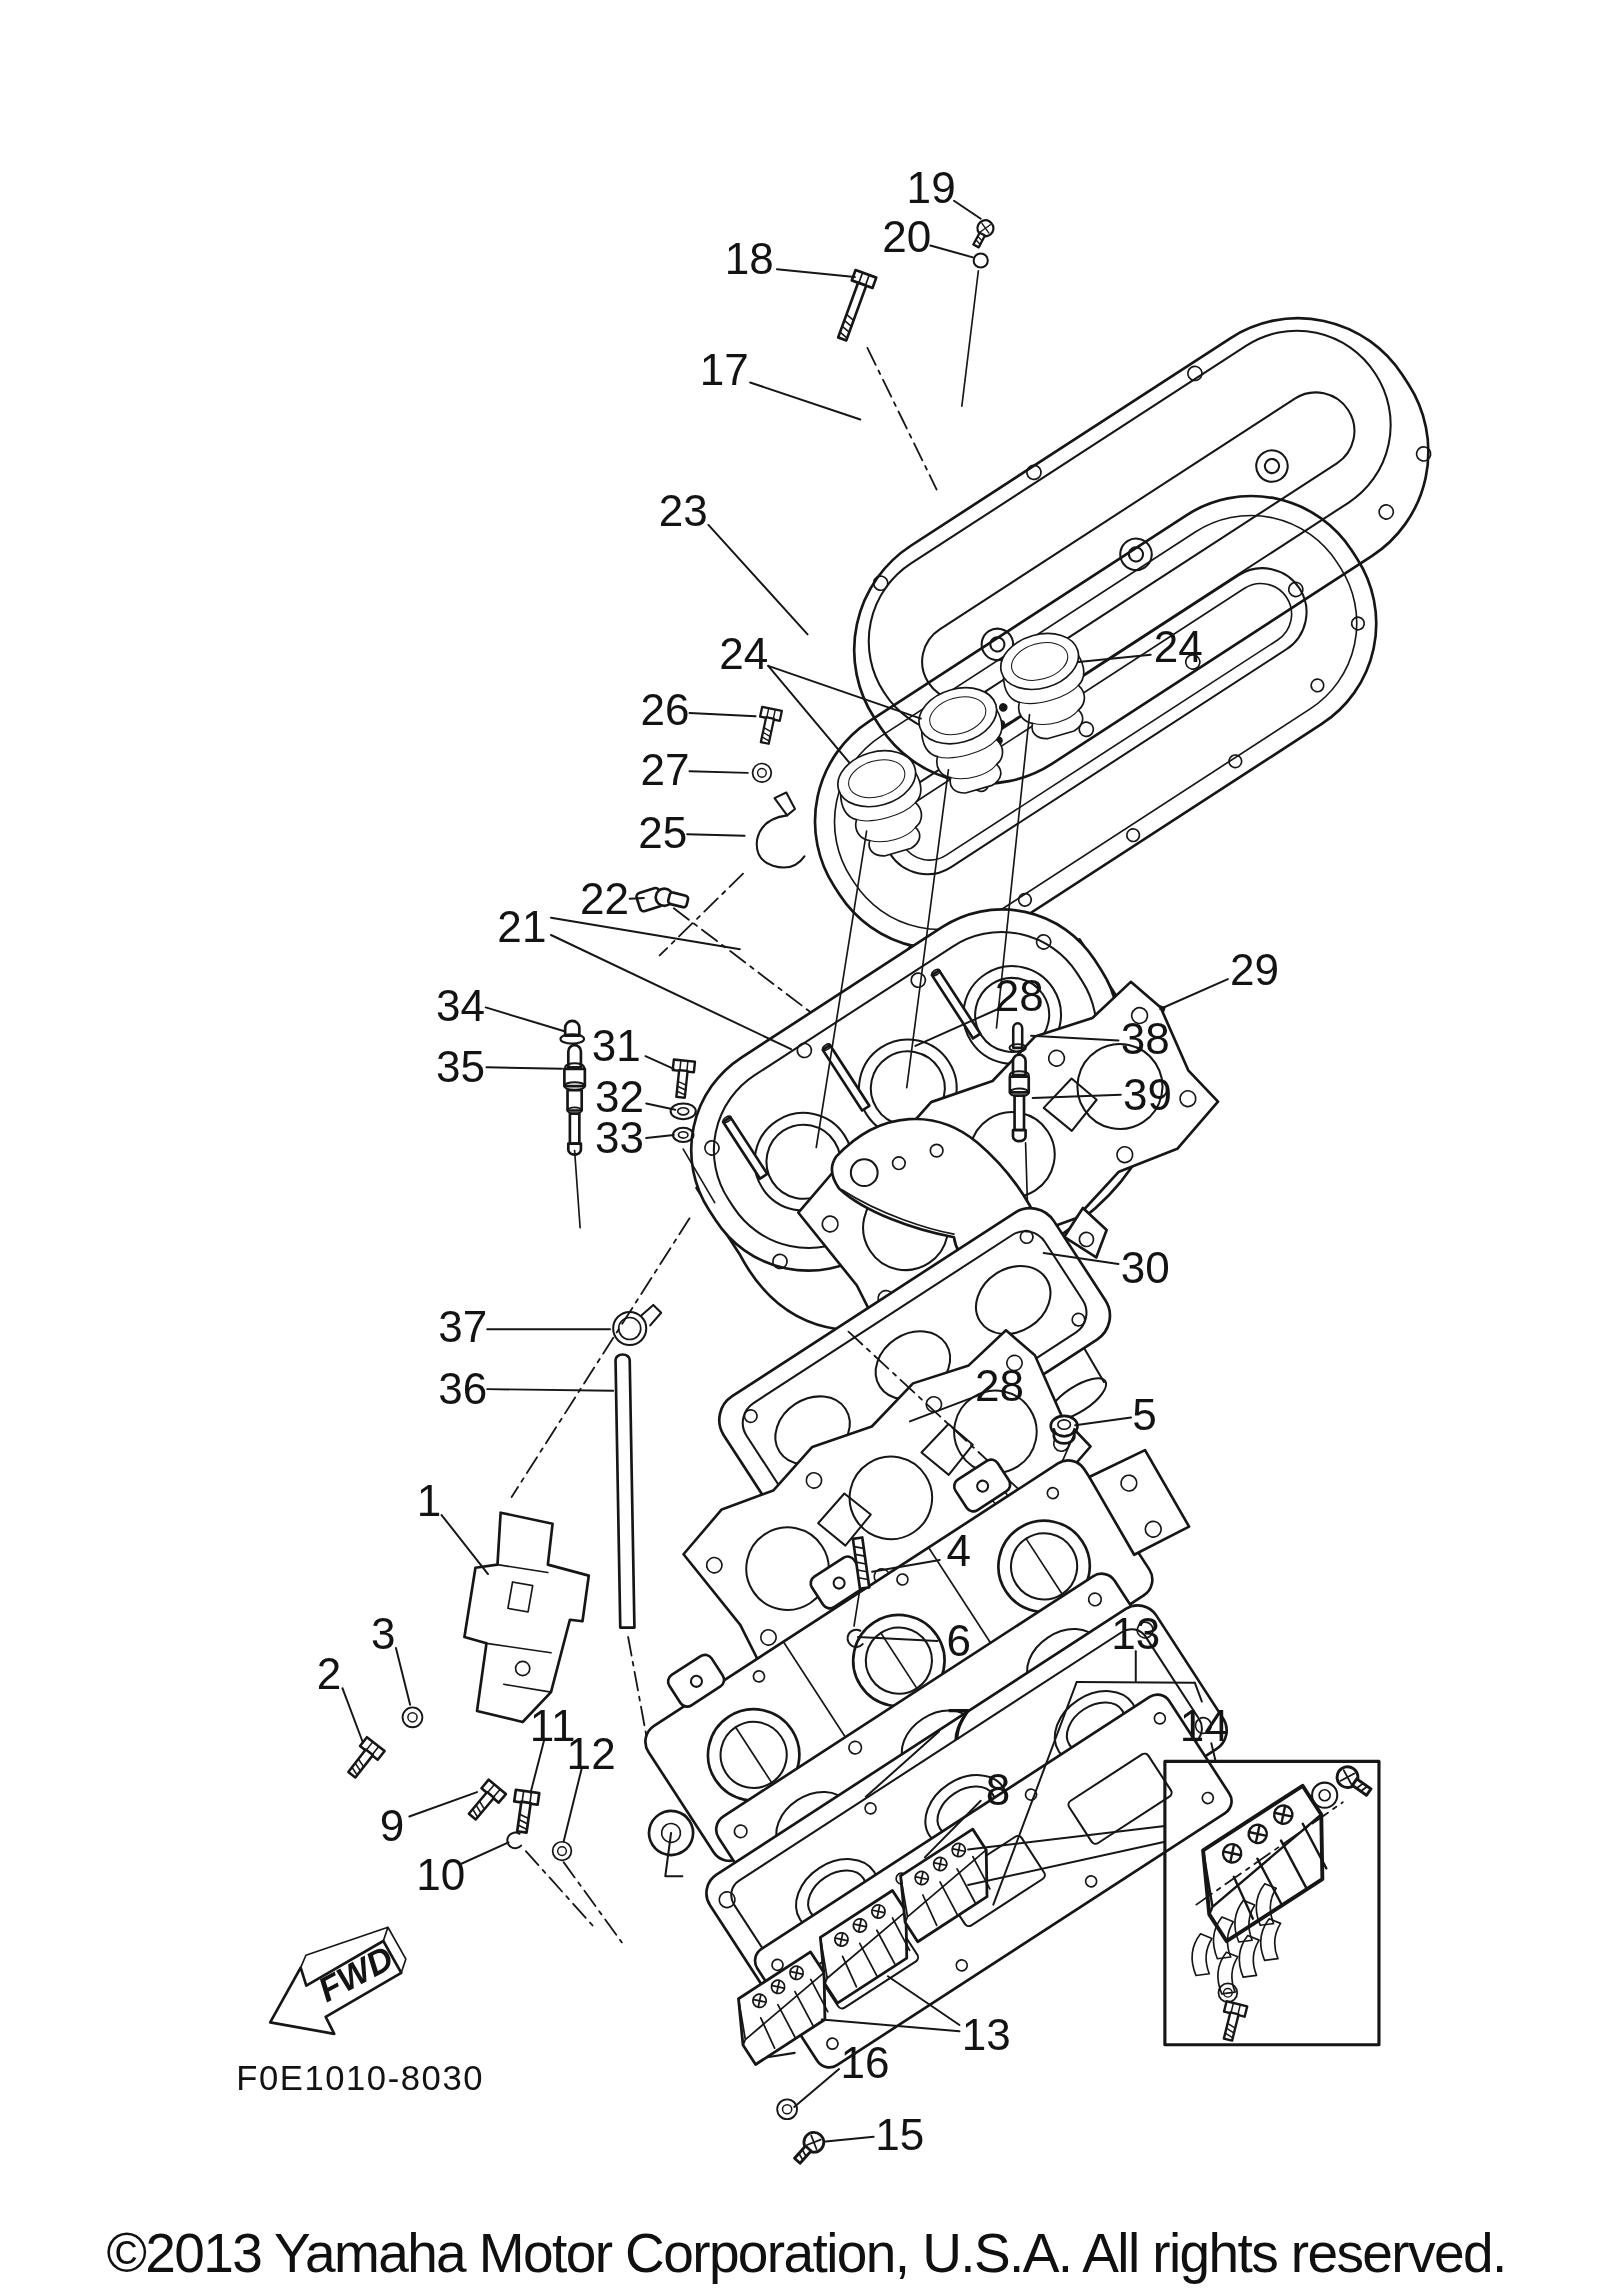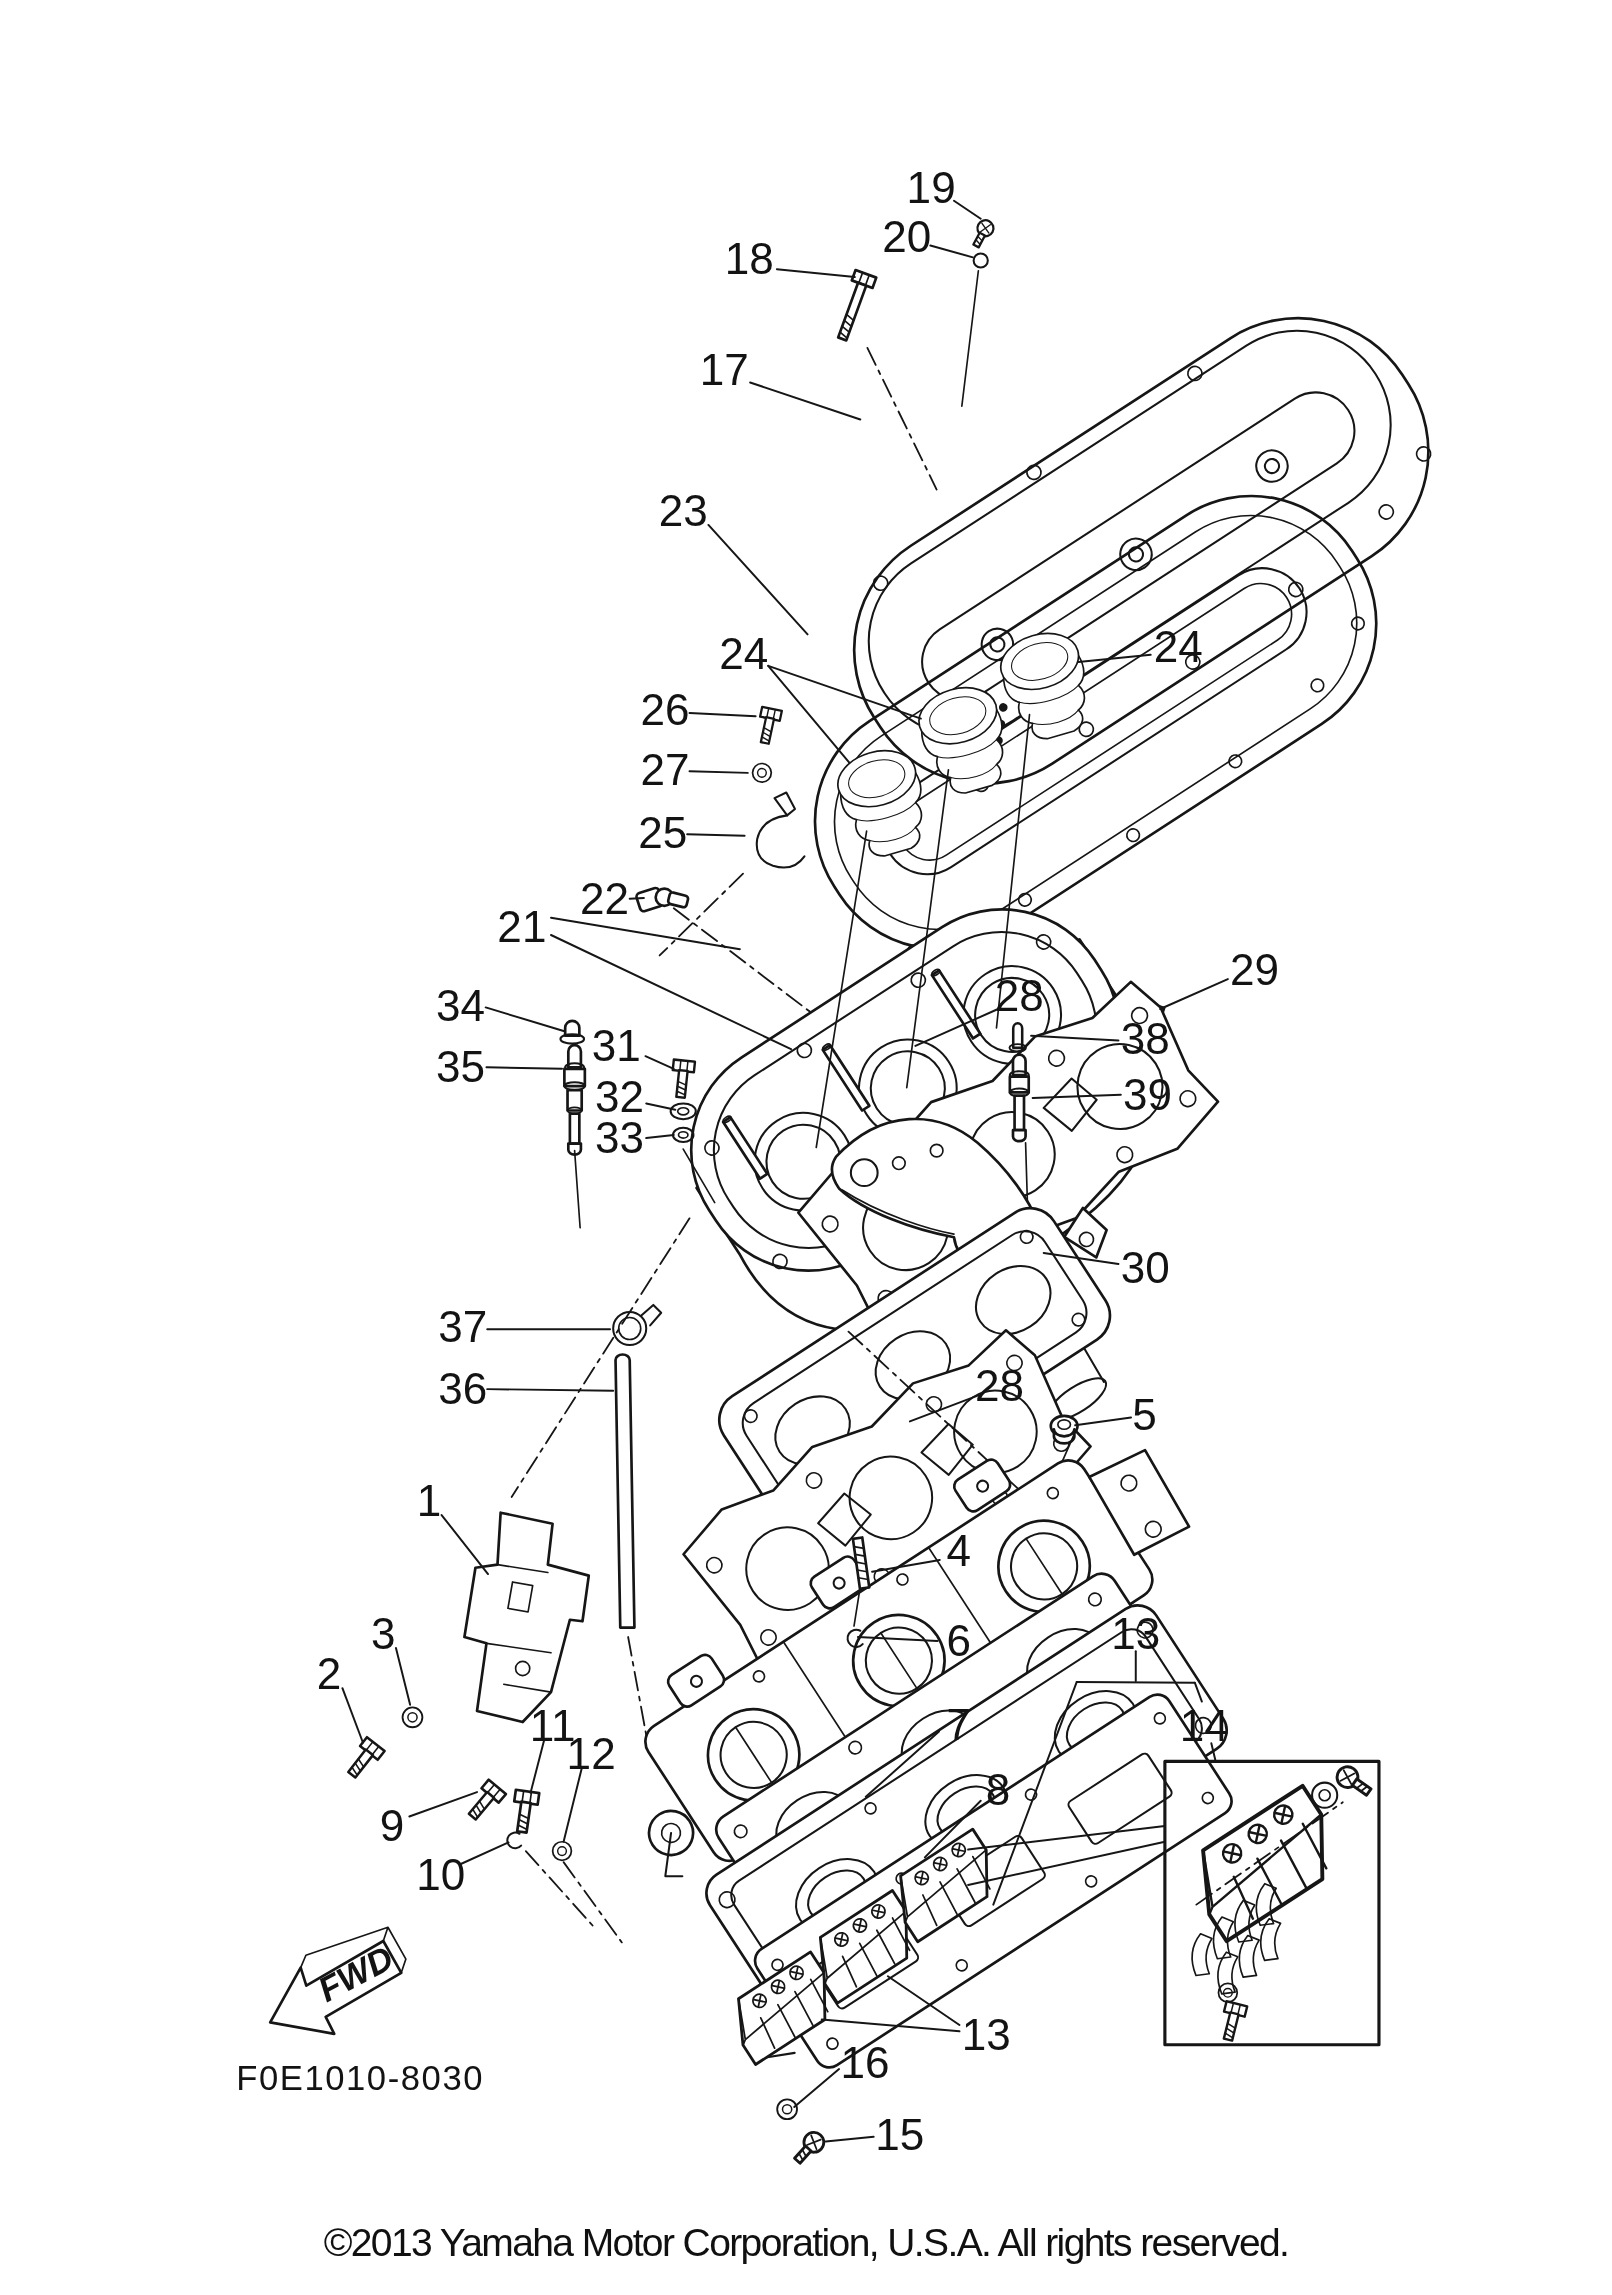--- a/index.html
+++ b/index.html
@@ -12,21 +12,21 @@
   .l{stroke:#161616;stroke-width:2.6;fill:none;stroke-linejoin:round;stroke-linecap:round;}
   .t{stroke:#161616;stroke-width:2.1;fill:none;stroke-linejoin:round;stroke-linecap:round;}
   .s{stroke:#161616;stroke-width:2.5;fill:none;stroke-linecap:round;}
   .d{stroke:#161616;stroke-width:2.3;fill:none;stroke-dasharray:24 8 5 8;stroke-linecap:round;}
   .dot{fill:#161616;stroke:none;}
   text.label{font:56px "Liberation Sans", sans-serif;fill:#131313;stroke:none;
              text-anchor:middle;dominant-baseline:central;}
   text.code{font:44px "Liberation Sans", sans-serif;fill:#131313;stroke:none;letter-spacing:2px;}
   text.fwd{font:italic 700 44px "Liberation Sans", sans-serif;fill:#131313;stroke:none;}
   .copy{position:absolute;left:0;right:0;top:2221px;text-align:center;
-        font-size:39px;letter-spacing:-1.6px;color:#101010;white-space:nowrap;}
+        font-size:55px;letter-spacing:-1.6px;color:#101010;white-space:nowrap;}
 </style>
 </head>
 <body>
 
 <div class="stage">
 <svg width="1612" height="2295" viewBox="0 0 2048 2916">
 <defs>
   <g id="washer">
           <circle class="l" r="14"></circle>
           <circle class="t" r="6.5"></circle>

